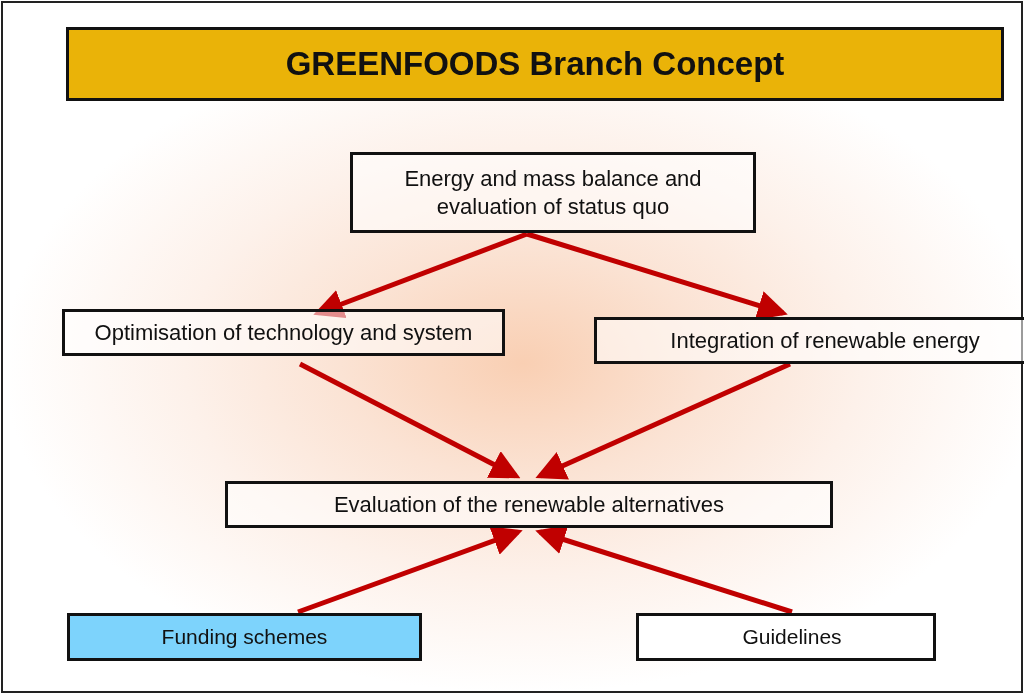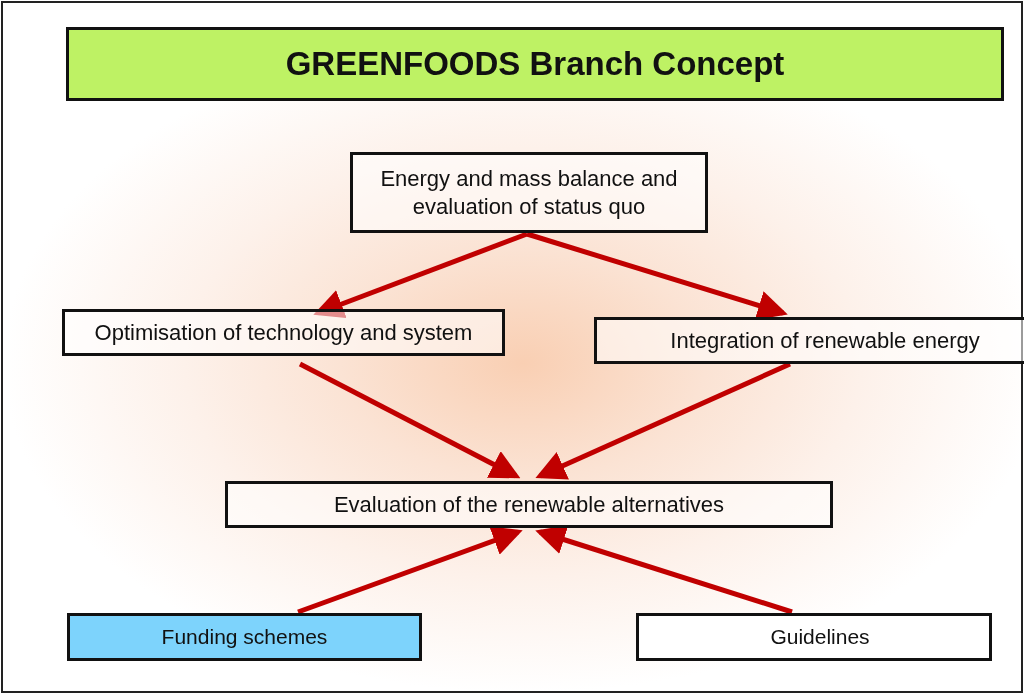--- a/index.html
+++ b/index.html
@@ -8,27 +8,27 @@
     position: absolute; left: 1px; top: 1px; width: 1018px; height: 688px;
     border: 2px solid #222;
     background: radial-gradient(ellipse 520px 330px at 520px 360px, #f9cfb3 0%, #fbe3d4 35%, #fdf1ea 65%, #ffffff 100%);
   }
   .box {
     position: absolute; box-sizing: border-box;
     border: 3px solid #111; background: rgba(255,255,255,0.55);
     display: flex; align-items: center; justify-content: center; text-align: center;
     color: #111; line-height: 1.25;
   }
-  #title-box { left: 66px; top: 27px; width: 938px; height: 74px; background: #bef264; font-weight: bold; font-size: 33px; }
-  #top-box { left: 350px; top: 152px; width: 358px; height: 81px; font-size: 22px; padding: 0 6px; }
+  #title-box { left: 66px; top: 27px; width: 938px; height: 74px; background: #eab308; font-weight: bold; font-size: 33px; }
+  #top-box { left: 350px; top: 152px; width: 406px; height: 81px; font-size: 22px; padding: 0 6px; }
   #left-box { left: 62px; top: 309px; width: 443px; height: 47px; font-size: 22px; }
   #right-box { left: 594px; top: 317px; width: 462px; height: 47px; font-size: 22px; }
   #eval-box { left: 225px; top: 481px; width: 608px; height: 47px; font-size: 22px; }
   #funding-box { left: 67px; top: 613px; width: 355px; height: 48px; font-size: 21px; background: #7dd3fc; }
-  #guidelines-box { left: 636px; top: 613px; width: 356px; height: 48px; font-size: 21px; background: #ffffff; padding-left: 12px; }
+  #guidelines-box { left: 636px; top: 613px; width: 300px; height: 48px; font-size: 21px; background: #ffffff; padding-left: 12px; }
   svg#arrows { position: absolute; left: 0; top: 0; width: 1024px; height: 694px; pointer-events: none; }
 </style>
 </head>
 <body>
 
 <div id="frame"></div>
 
 <svg id="arrows" viewBox="0 0 1024 694">
   <defs>
     <marker id="ah" markerWidth="6" markerHeight="6" refX="5" refY="3" orient="auto" markerUnits="strokeWidth">

